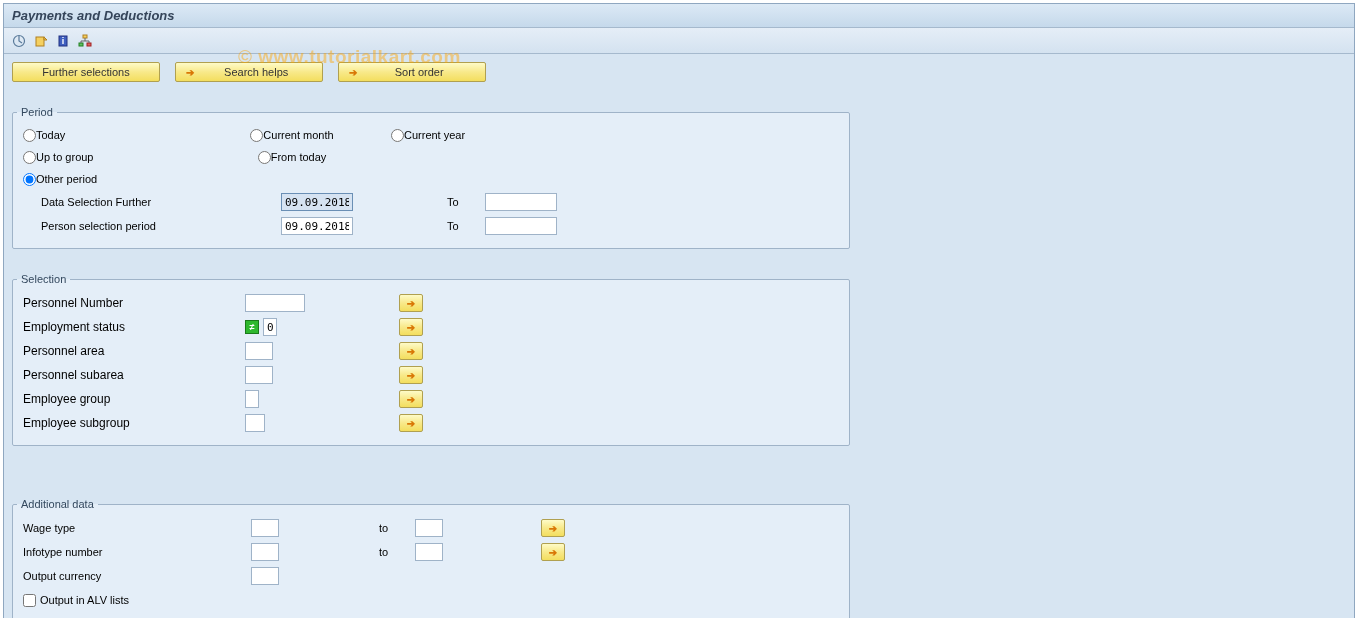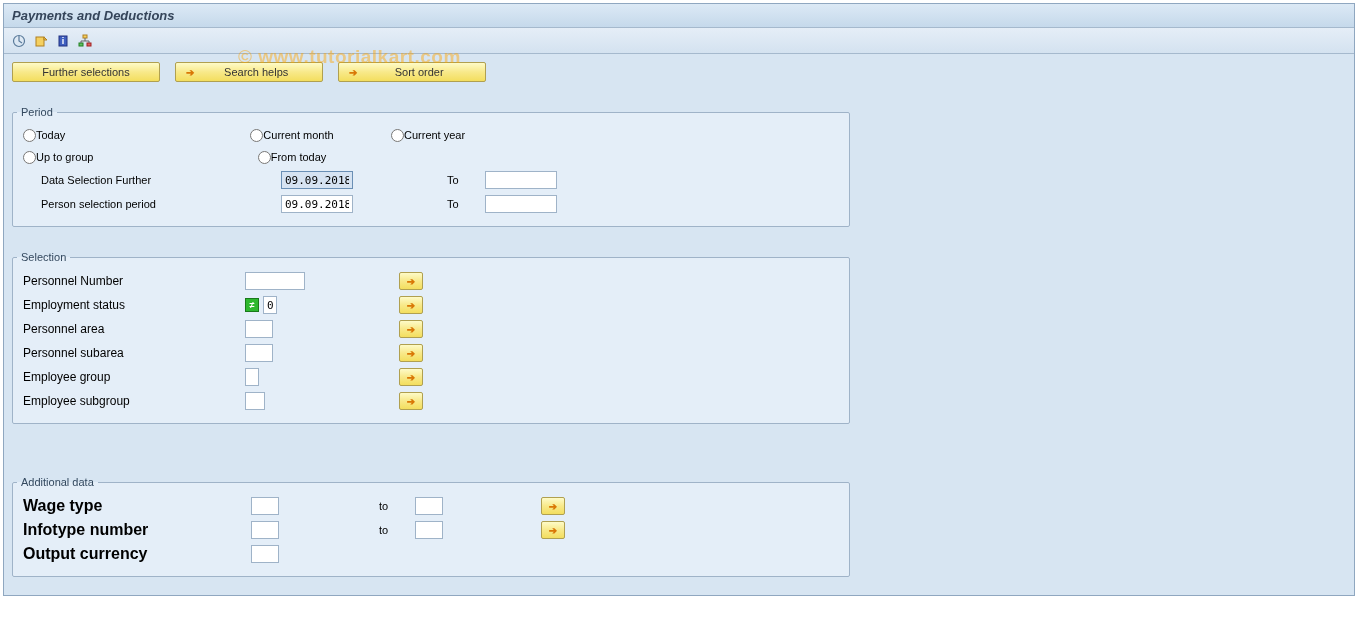--- a/index.html
+++ b/index.html
@@ -170,21 +170,21 @@
       border:1px solid #1a7a1a;
       display:inline-flex;
       align-items:center;
       justify-content:center;
       color:#fff;
       font-size:9px;
       font-weight:bold;
       margin-right:2px;
     }
     .addl-row { display:flex; align-items:center; height:24px; }
-    .addl-label { width: 228px; display:inline-block; font-size:16px;font-weight:bold;}
+    .addl-label { width: 228px; display:inline-block; font-size:11px;}
     .addl-to { display:inline-block; margin-left: 100px; width:36px; font-size:11px;}
     .addl-arrow { margin-left: 98px;}
     label { cursor: default; }
     .radio-cell label, .check-label { font-size:11px; }
   </style>
 </head>
 <body>
 
 <div class="app-container">
   <div class="title-bar">Payments and Deductions</div>
@@ -255,20 +255,26 @@
         <div class="radio-row">
           <span class="radio-cell col1">
               <input type="radio" name="period" style="">
               <label>Up to group</label>
             </span>
           <span class="radio-cell col2">
               <input type="radio" name="period" style="">
               <label>From today</label>
             </span>
         </div>
+        <div class="radio-row">
+          <span class="radio-cell col1">
+              <input type="radio" name="period" checked="" style="">
+              <label>Other period</label>
+            </span>
+        </div>
         <div class="field-row">
           <span class="field-label label-width-a">Data Selection Further</span>
           <input class="text-input w-date hl" value="09.09.2018" style="">
           <span class="to-label">To</span>
           <input class="text-input w-date" value="" style="">
         </div>
         <div class="field-row">
           <span class="field-label label-width-a">Person selection period</span>
           <input class="text-input w-date" value="09.09.2018" style="">
           <span class="to-label">To</span>
@@ -358,17 +364,23 @@
           <span class="addl-to">to</span>
           <input class="text-input w-tiny" value="" style="">
           <span class="arrow-btn addl-arrow">
               <span class="arrow-right">➔</span>
             </span>
         </div>
         <div class="addl-row">
           <span class="addl-label">Output currency</span>
           <input class="text-input w-tiny" value="" style="">
         </div>
+        <div class="addl-row">
+          <span style="display:inline-flex;align-items:center;gap:4px;">
+            <input type="checkbox" style="">
+            <label class="check-label">Output in ALV lists</label>
+          </span>
+        </div>
       </div>
     </fieldset>
 
   </div>
 </div>
 
 </body></html>

